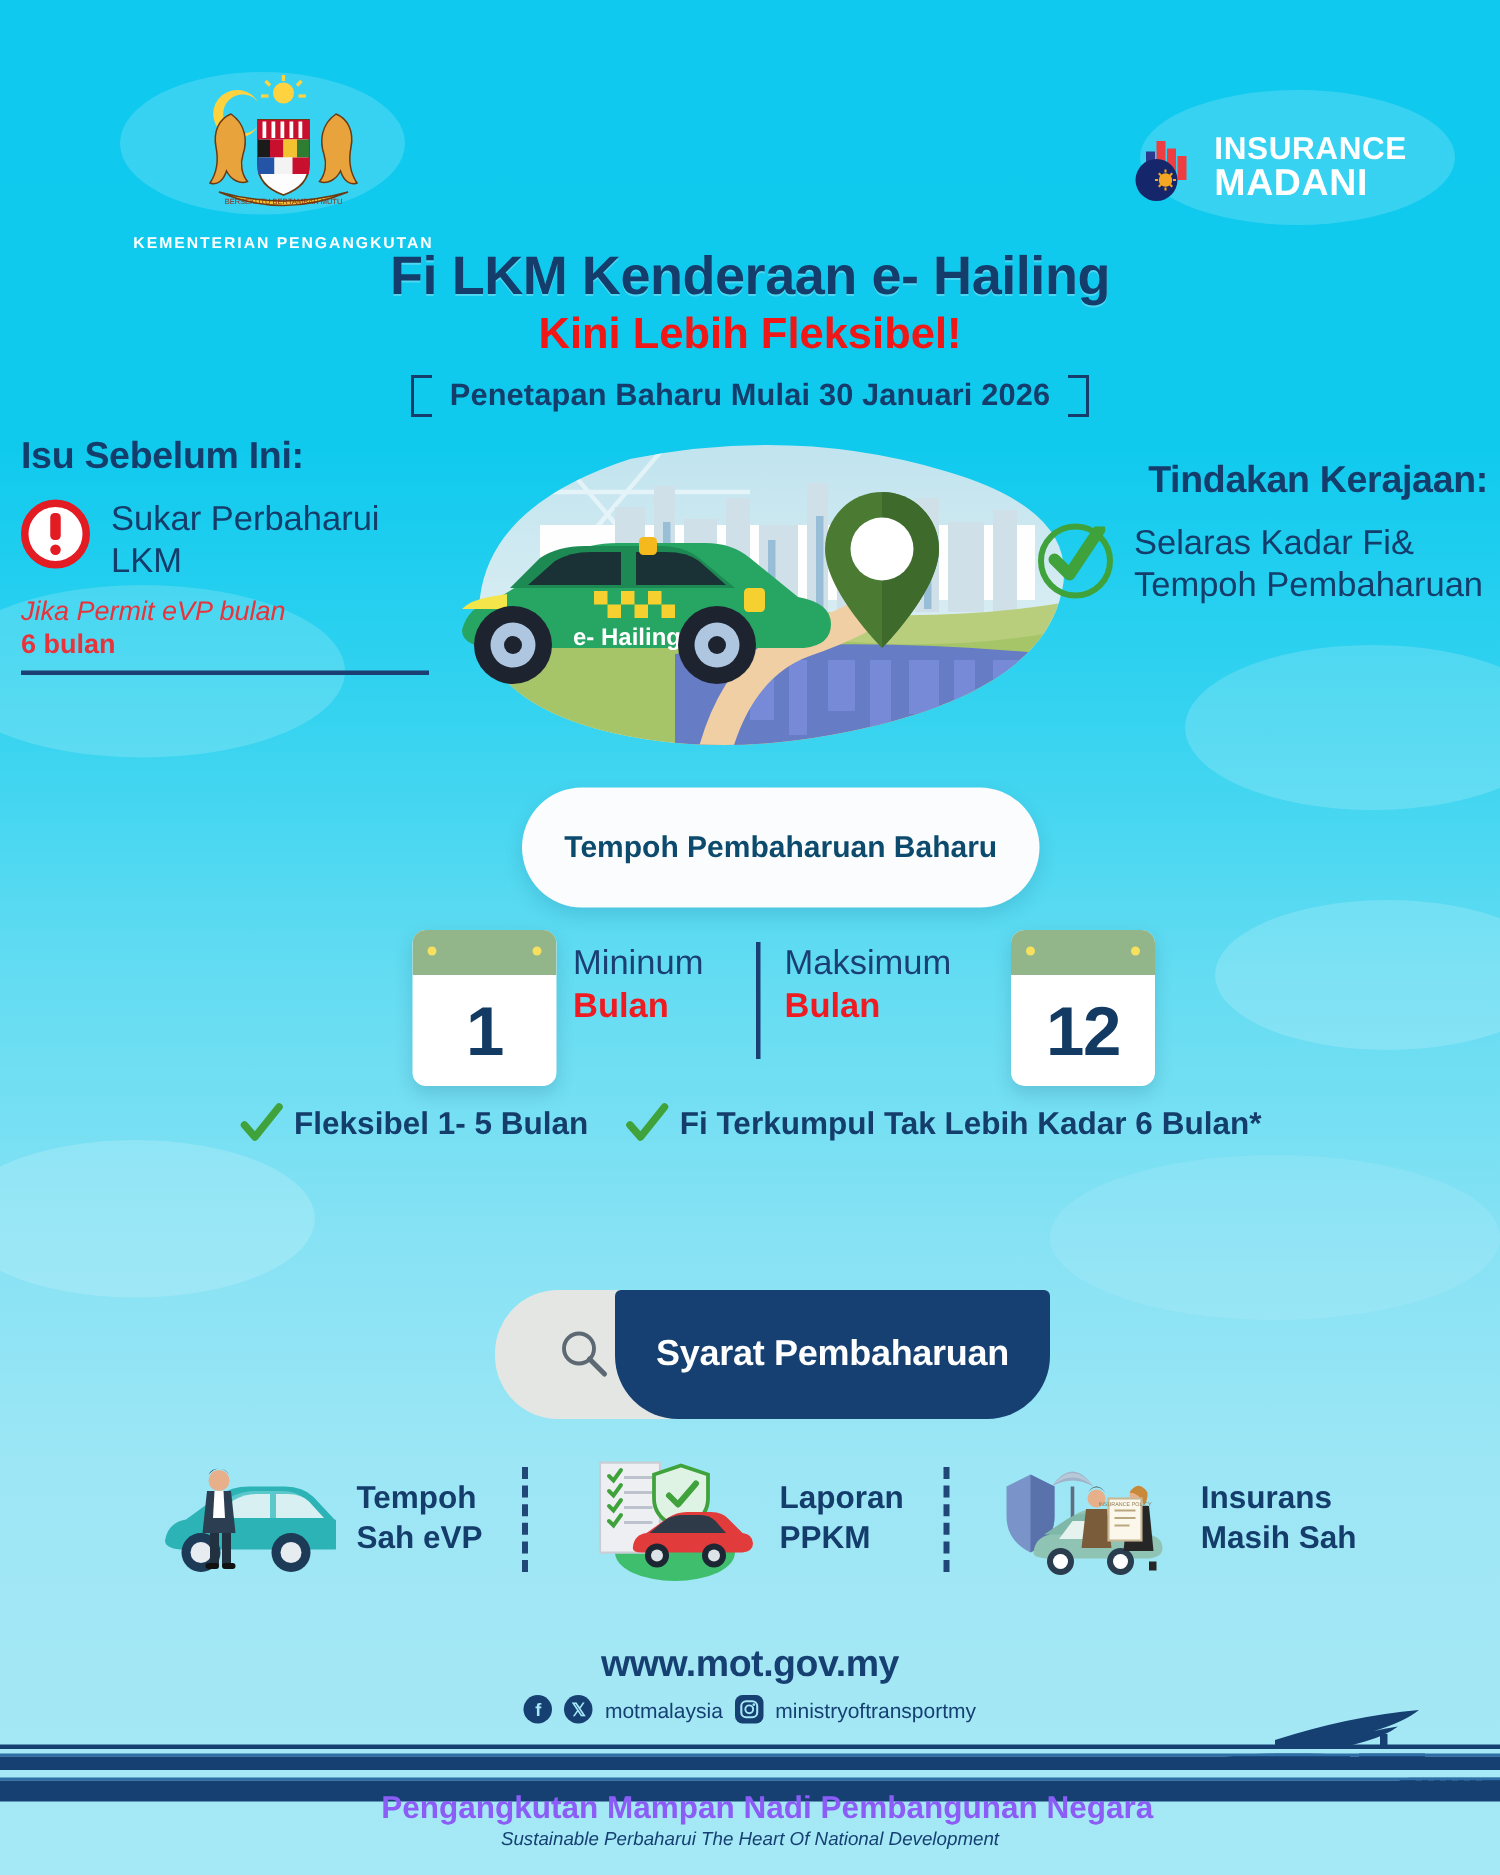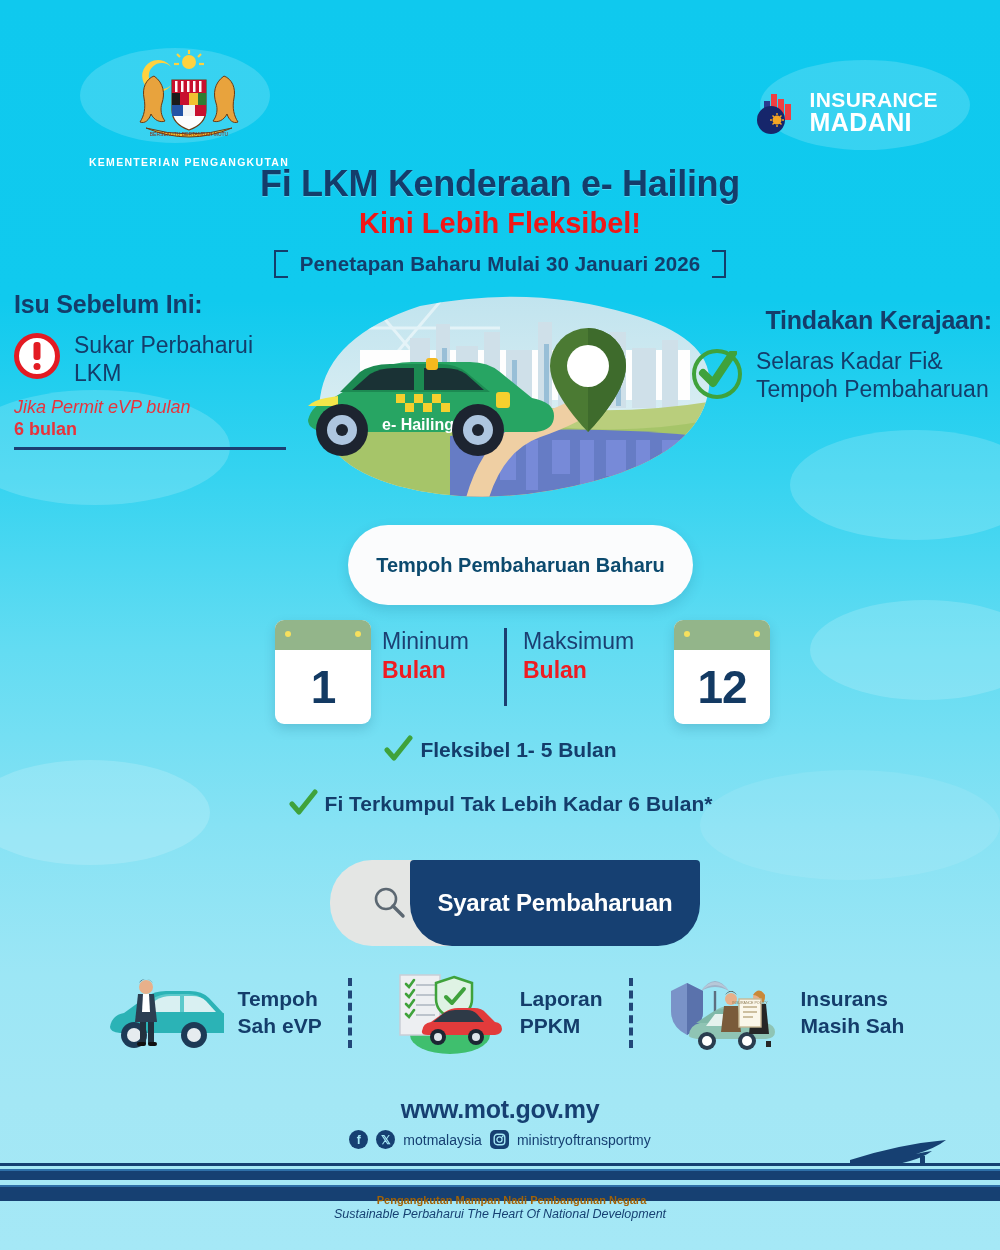--- a/index.html
+++ b/index.html
@@ -99,21 +99,21 @@
 
   .cal-lbl { position:absolute; top:8px; }
   .cal-lbl .top-t { color:#1B3F72; font-size:23px; }
   .cal-lbl .bot-t { color:#EE1C22; font-size:23px; font-weight:bold; margin-top:2px; }
   .cal-lbl.min { left:382px; }
   .cal-lbl.max { left:523px; }
   .cal-div { position:absolute; left:504px; top:8px; width:2.5px; height:78px; background:#1B3F72; }
 
   
   .ticks { position:absolute; top:735px; left:0; right:0; display:flex;
-           justify-content:center; gap:24px; align-items:center;flex-direction:column; }
+           justify-content:center; gap:24px; align-items:center; }
   .tick-item { display:flex; align-items:center; gap:7px; }
   .tick-item span { color:#143D6B; font-size:21px; font-weight:bold; }
 
   
   .syarat-wrap { position:absolute; left:330px; top:860px; width:370px; height:86px; }
   .syarat-grey {
     position:absolute; left:0; top:0; width:210px; height:86px;
     background:#E4E6E4; border-radius:42px 14px 14px 42px;
   }
   .syarat-navy {
@@ -140,21 +140,21 @@
   .sq { width:19px; height:19px; border-radius:50%; background:#164072; display:flex;
         align-items:center; justify-content:center; color:#A5E8F6; font-size:12px; font-weight:bold; }
   .sq.ig { border-radius:5px; }
 
   .transport-art { position:absolute; right:0; top:1138px; width:210px; height:55px; }
 
   .bars { position:absolute; left:0; right:0; top:1163px; }
   .bars .b { width:100%; }
 
   .tagline { position:absolute; left:0; right:0; top:1194px; text-align:center; }
-  .tag1 { color:#a16207; font-size:11px; font-weight:bold;padding-left:23px; }
+  .tag1 { color:#8b5cf6; font-size:21px; font-weight:bold;padding-left:23px; }
   .tag2 { color:#164072; font-size:12.5px; font-style:italic; margin-top:1px; }
 </style>
 </head>
 <body>
 
 <div class="page">
 
   <div class="cloud" style="left:80px;top:48px;width:190px;height:95px;"></div>
   <div class="cloud" style="left:760px;top:60px;width:210px;height:90px;"></div>
   <div class="cloud" style="left:-40px;top:390px;width:270px;height:115px;"></div>

